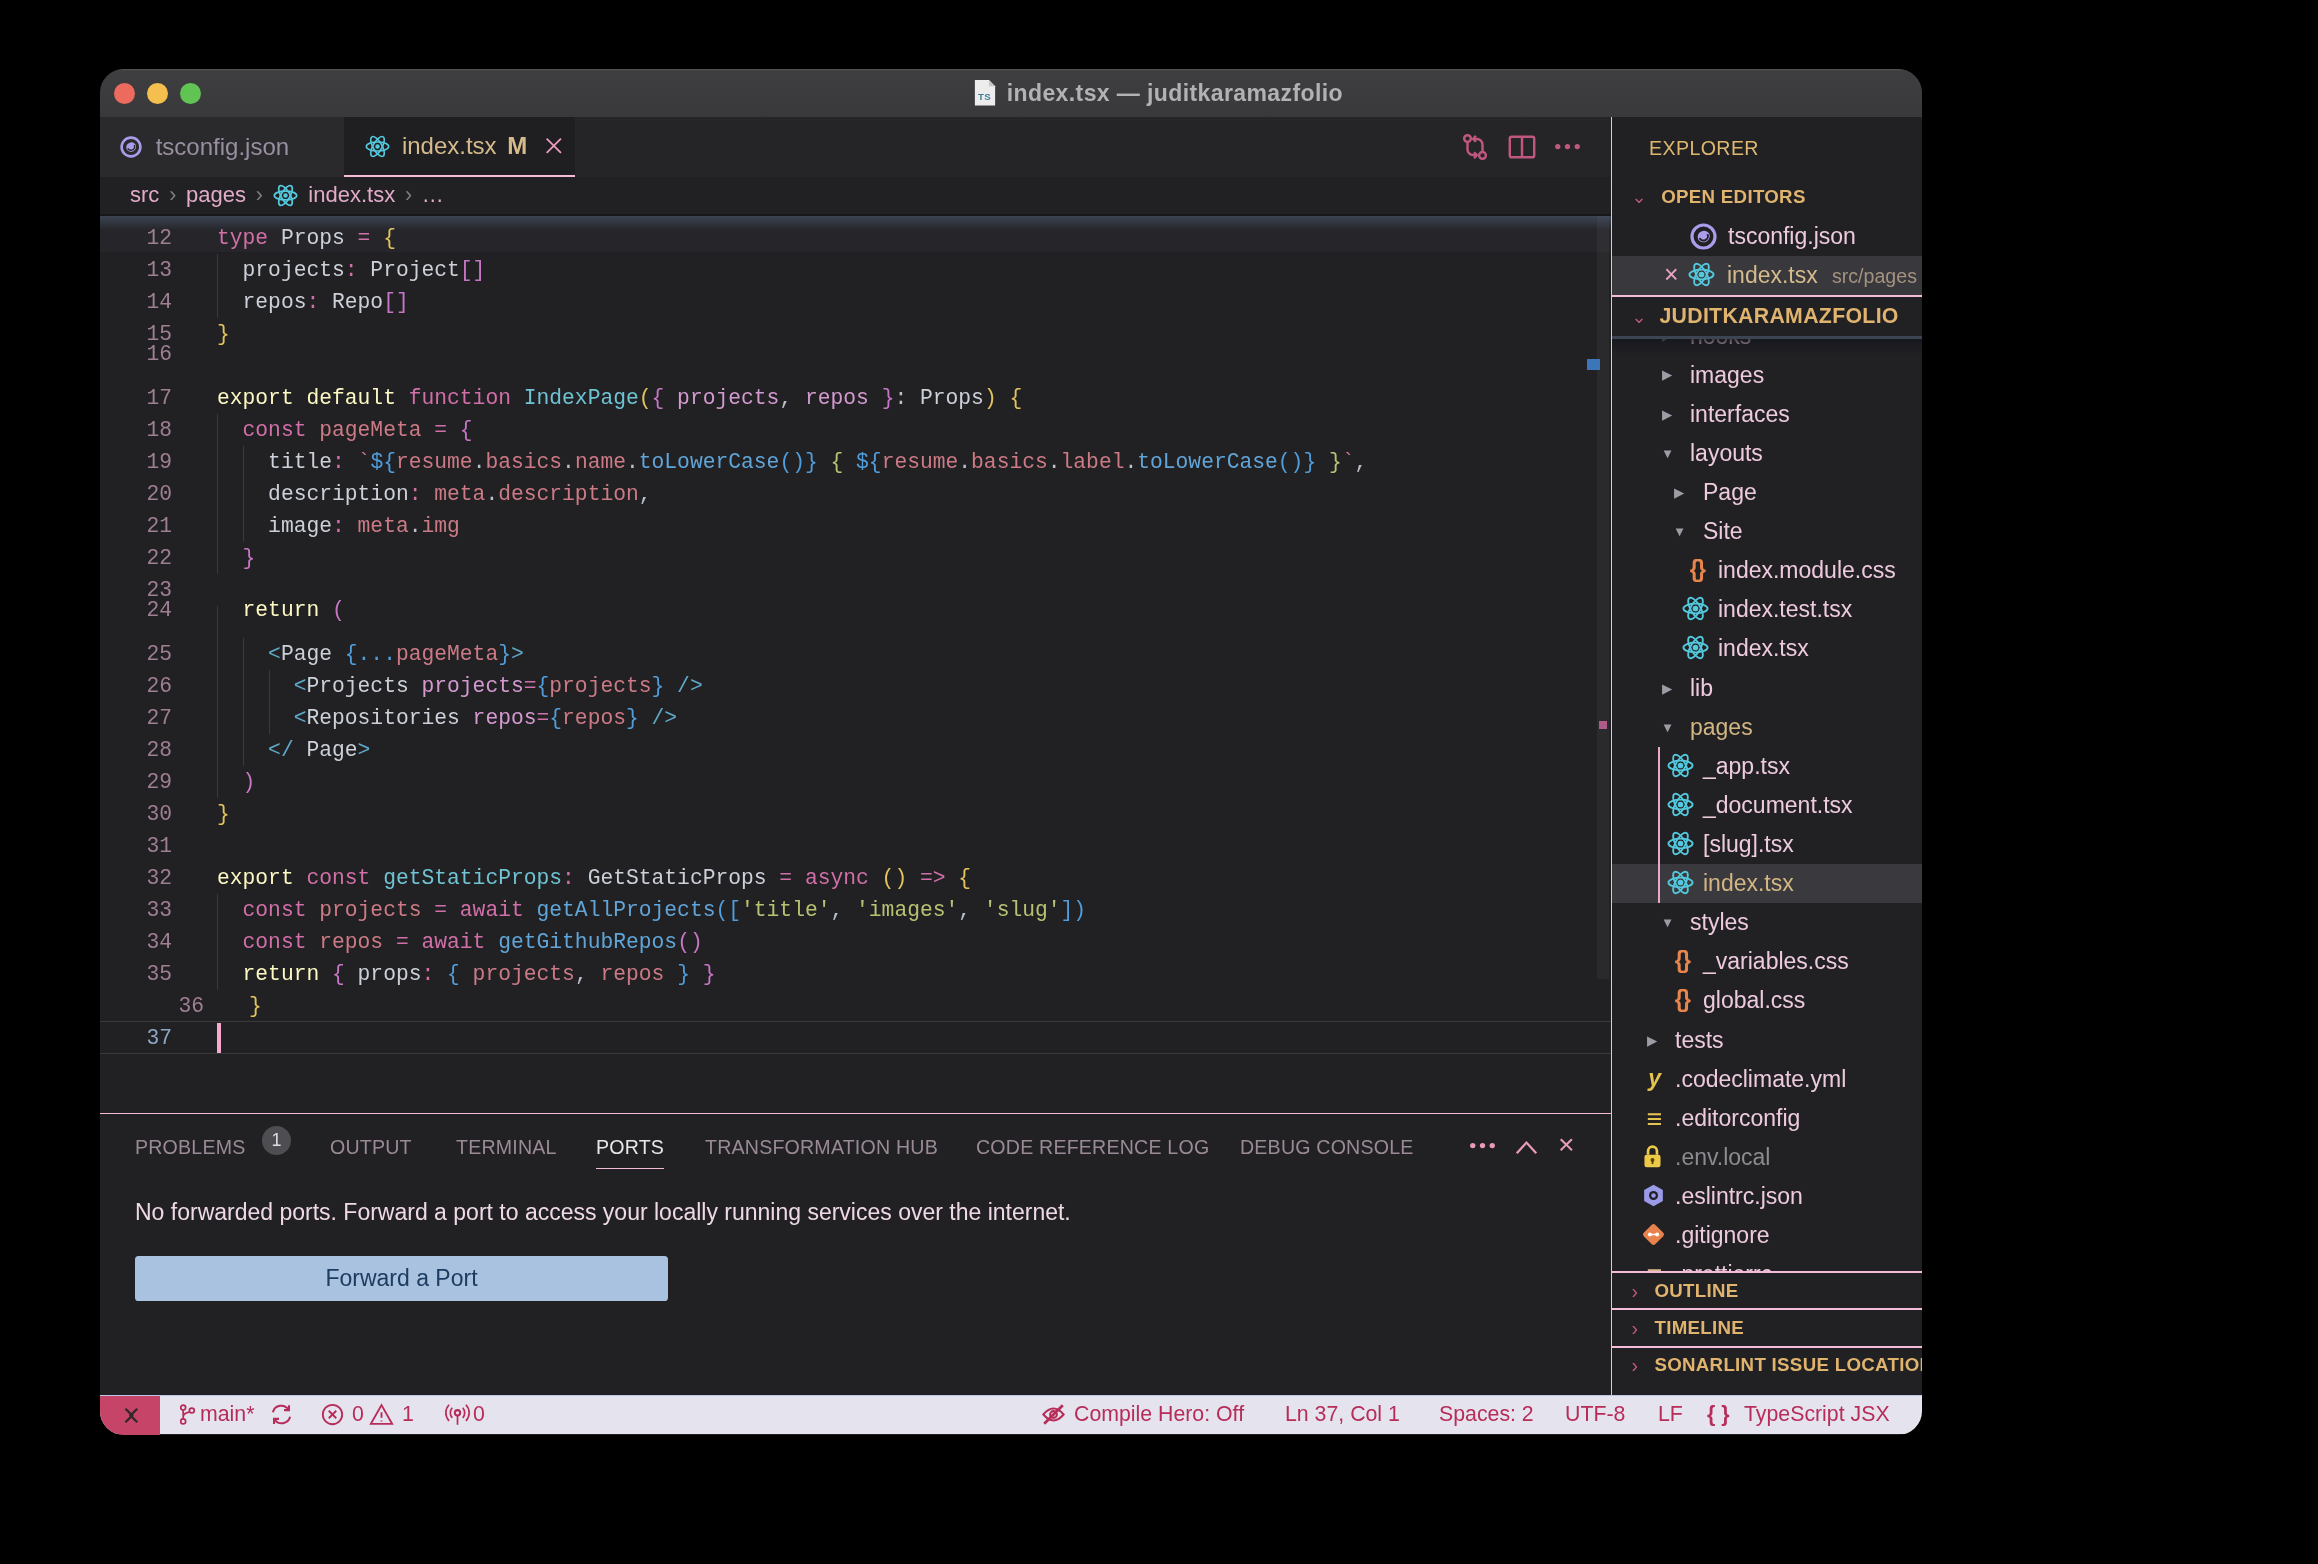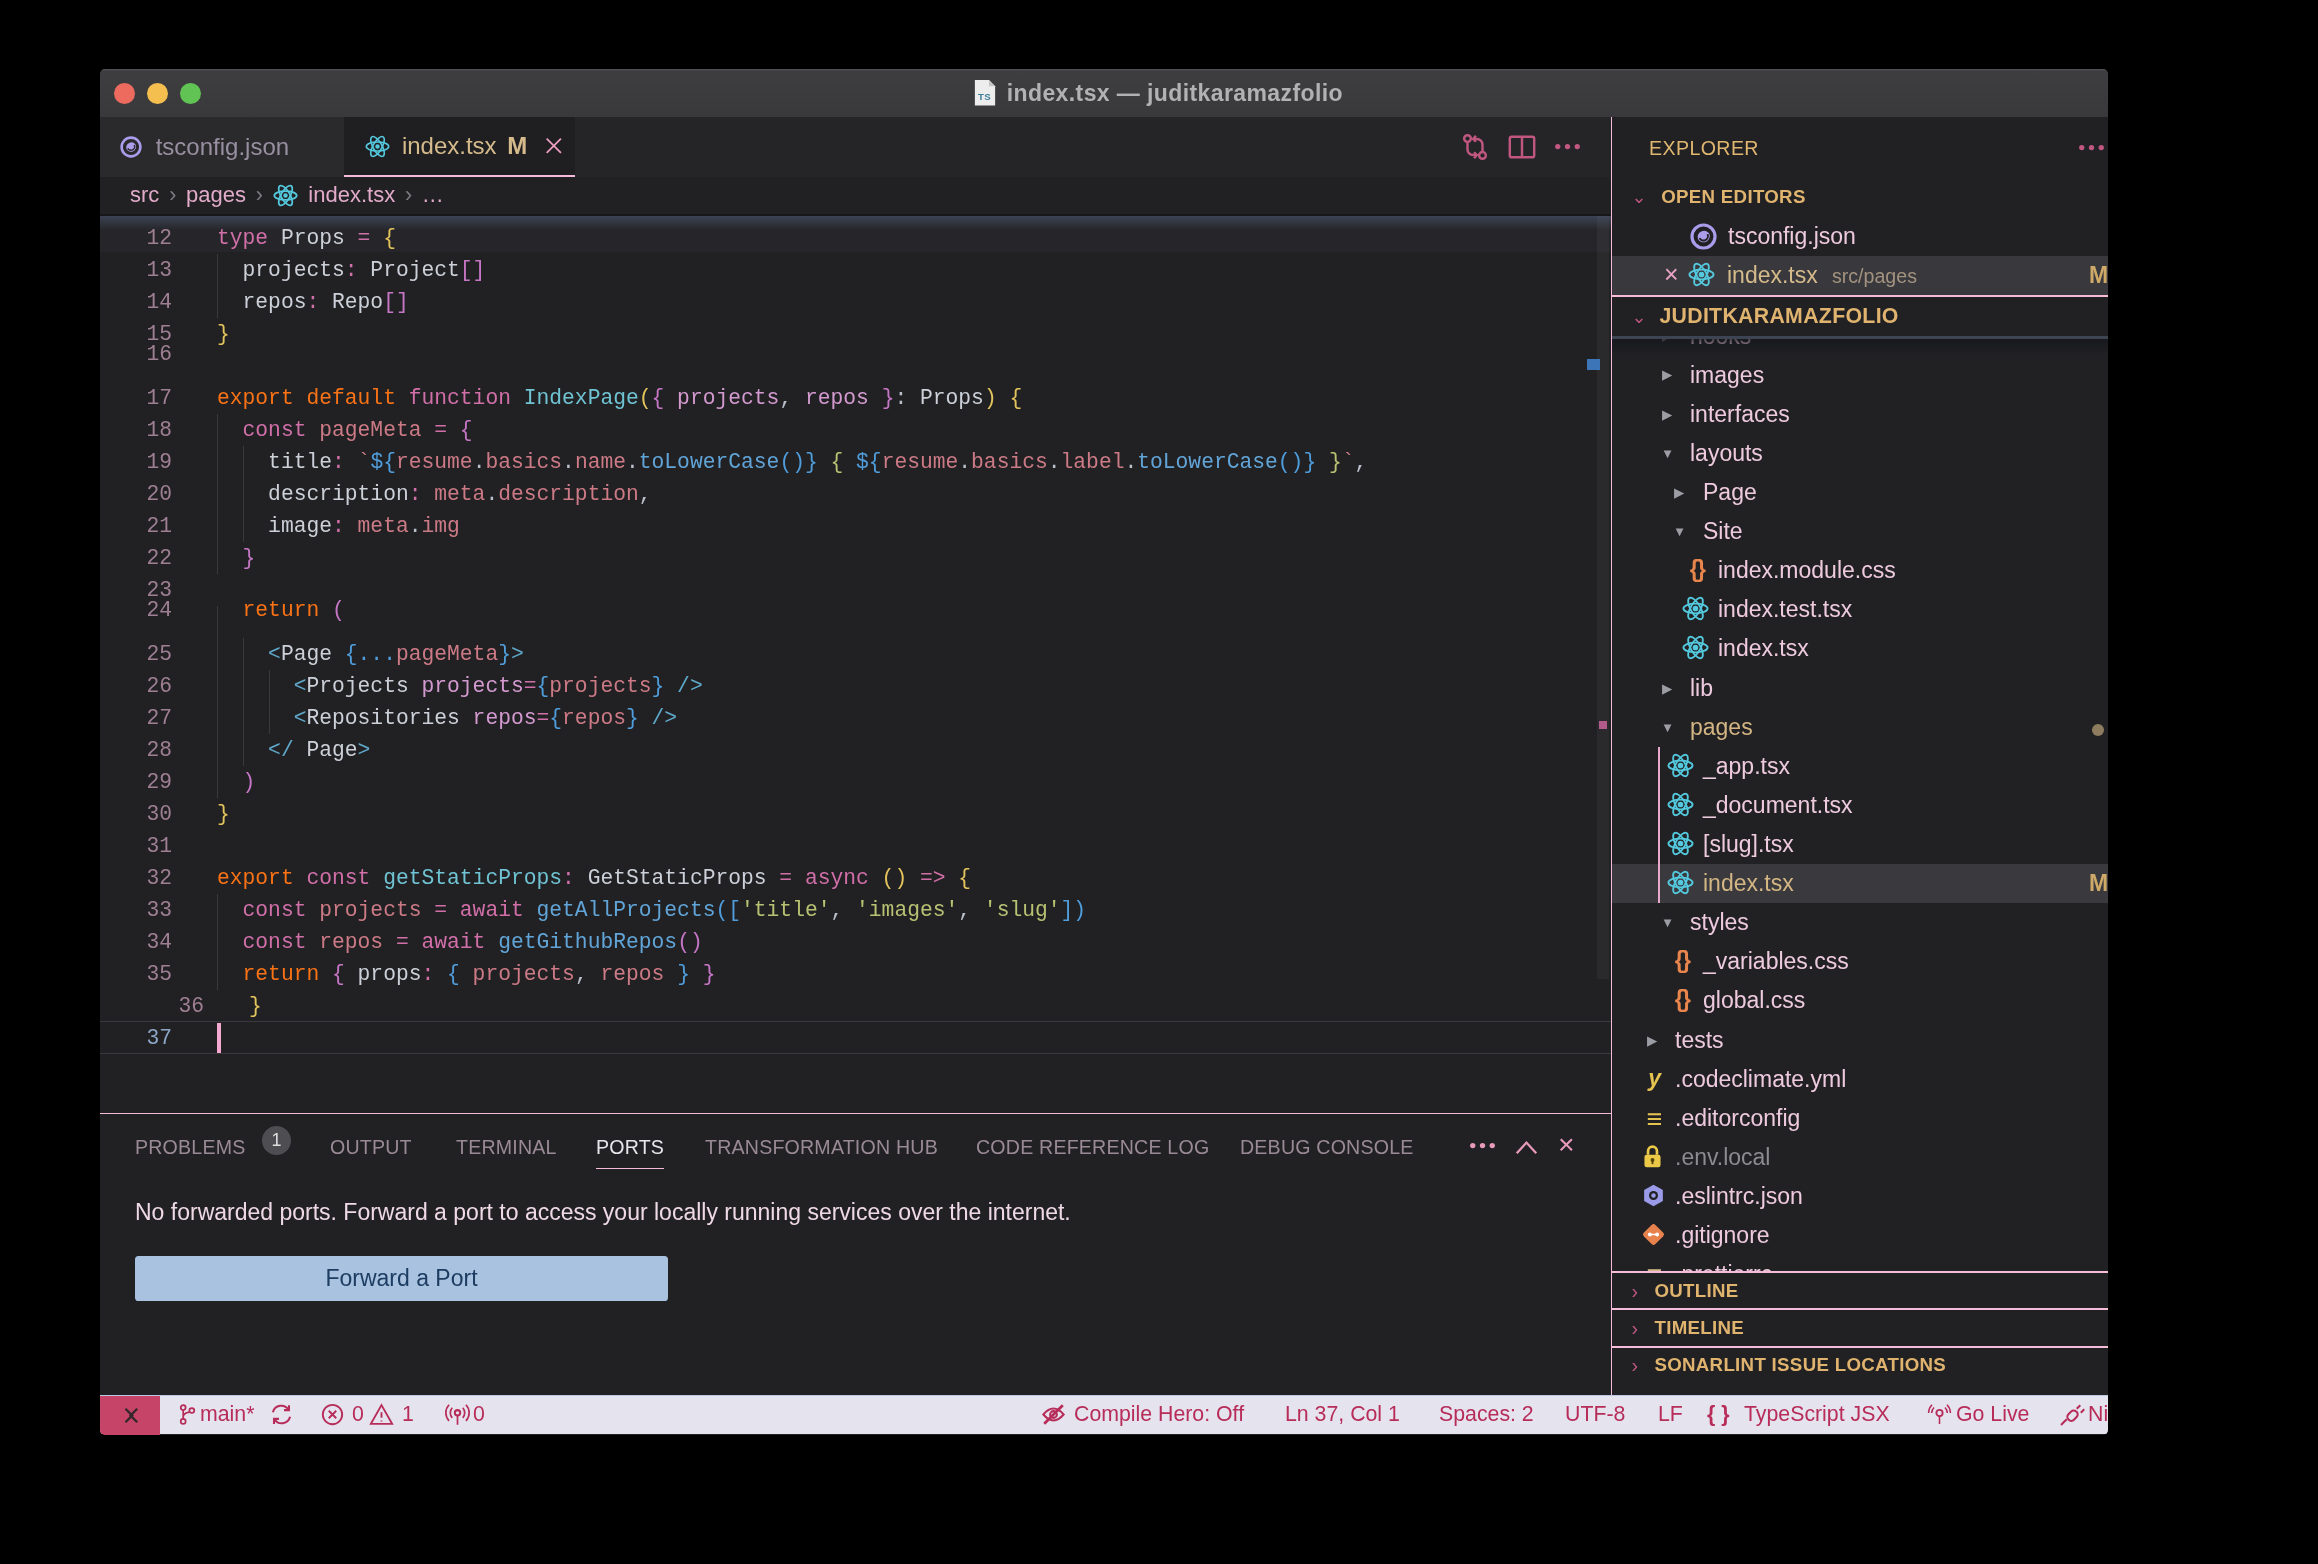--- a/index.html
+++ b/index.html
@@ -1,20 +1,20 @@
 <!DOCTYPE html>
 <html style="font-size:14.2px"><head>
 <meta charset="utf-8">
 <style>
 * { margin:0; padding:0; box-sizing:border-box; }
 html,body { background:#000; }
 #stage { position:relative; width:2319px; height:1565px; background:#000; overflow:hidden;
   font-family:"Liberation Sans", sans-serif; }
-#win { position:absolute; left:100px; top:69px; width:2008px; height:1366px;
-  border-radius:5px; overflow:hidden; background:#212124; }
+#win { position:absolute; left:100px; top:69px; width:1822px; height:1366px;
+  border-radius:24px; overflow:hidden; background:#212124; }
 .abs { position:absolute; }
 
 
 #titlebar { position:absolute; left:0; top:0; width:2117px; height:48px;
   background:linear-gradient(#58585a 0%, #3e3e40 4%, #39393b 100%); }
 .tl { position:absolute; top:14.2px; width:21.3px; height:21.3px; border-radius:50%; }
 #title { position:absolute; top:0; height:48px; left:0; width:100%;
   display:flex; align-items:center; justify-content:center;
   color:#b2b2b4; font-size:23px; font-weight:bold; letter-spacing:0.4px; }
 #tsicon { display:inline-block; width:22px; height:27.6px; margin-right:10.7px; position:relative; }
@@ -34,21 +34,21 @@
 
 #editor { position:absolute; left:0; top:145px; width:1511px; height:899px; background:#212124; overflow:hidden; }
 .codeline { position:absolute; left:0; width:1511px; height:32px; line-height:32px; white-space:pre;
   font-family:"Liberation Mono", monospace; font-size:21.3px; color:#ccd0d8; }
 .ln { position:absolute; left:0; width:72px; text-align:right; color:#9f7f93;
   font-family:"Liberation Mono", monospace; font-size:21.3px; }
 .code { position:absolute; left:117px; }
 .ig { position:absolute; width:0.9px; background:#3a3a3d; }
 
 .kp { color:#d16fa8; }  
-.kt { color:#f97316; }  
+.kt { color:#fef9c3; }  
 .fn { color:#6fc3d2; }  
 .mb { color:#61a5d8; }  
 .id { color:#ccd0d8; }  
 .sa { color:#cc7a85; }  
 .pl { color:#d49ad0; }  
 .st { color:#b9c172; }  
 .by { color:#e3c45c; }  
 .bp { color:#c576c5; }  
 .bb { color:#4f9ddb; }  
 .jx { color:#5fa8c9; }  

